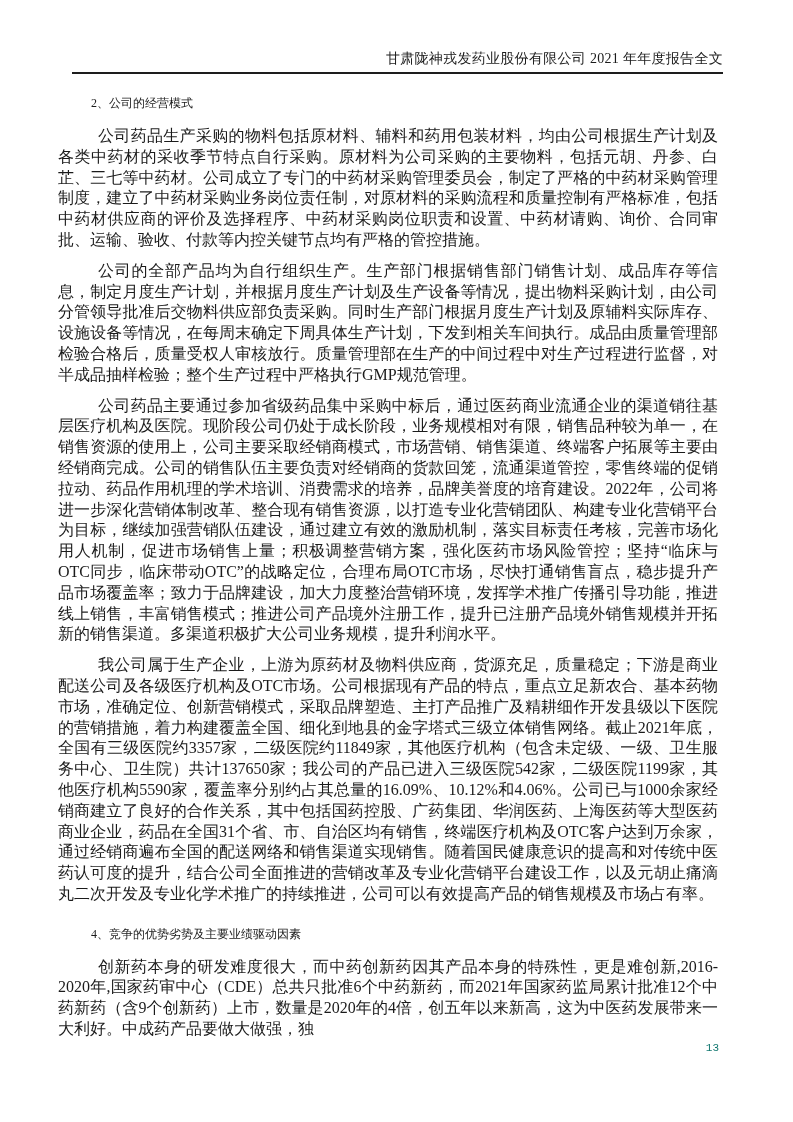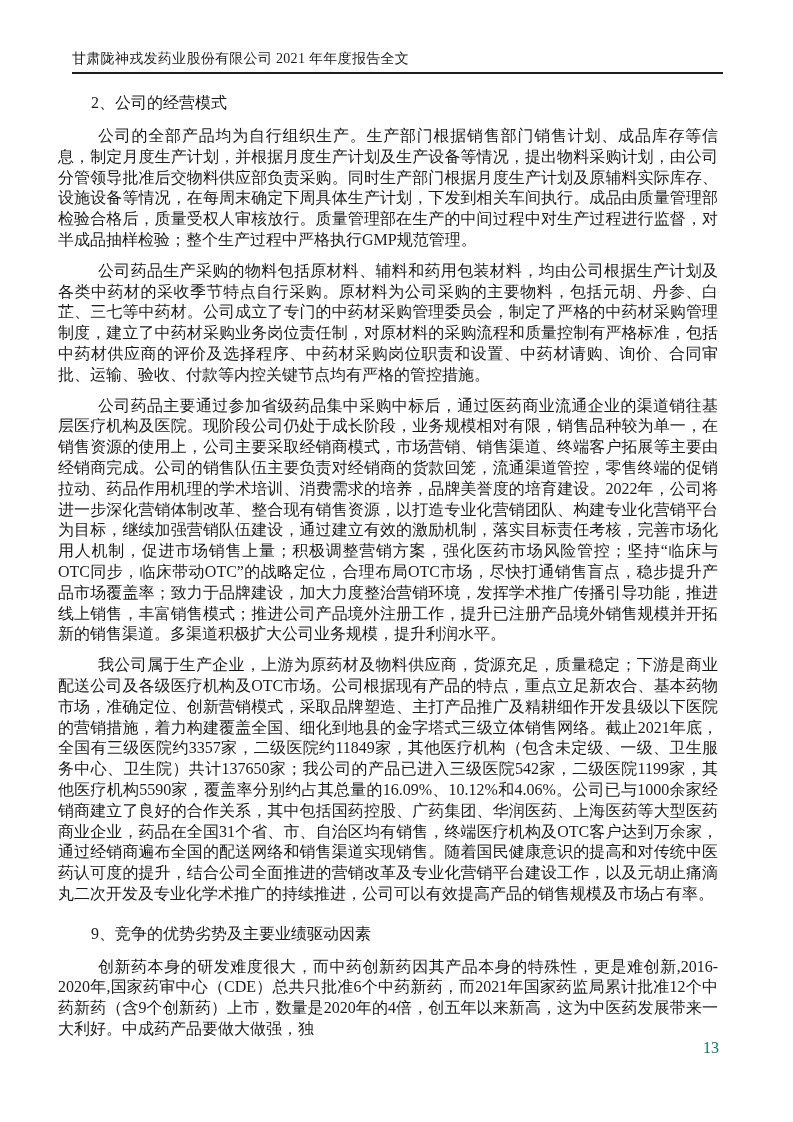--- a/index.html
+++ b/index.html
@@ -14,77 +14,79 @@
     background: #ffffff;
     font-family: "Liberation Serif", "DejaVu Serif", serif;
     color: #1b1b1b;
     overflow: hidden;
   }
   .page-header {
     margin: 0 70px 0 72px;
     padding-top: 50px;
   }
   .header-title {
+    text-align: right;
     font-size: 14px;
     line-height: 18px;
     letter-spacing: 0.3px;
     color: #1b1b1b;
   }
   .header-rule {
     margin-top: 4px;
     border-bottom: 2.5px solid #1d1d1d;
   }
   .content {
     margin-left: 58px;
     width: 660px;
     font-size: 16px;
   }
   .sec-heading {
-    font-size: 16px;
+    font-size: 12px;
     font-weight: normal;
     margin: 18px 0 12px 0;
     padding-left: 33px;
     line-height: 22px;
   }
   .para {
     margin: 0 0 10px 0;
     line-height: 20.8px;
     text-align: justify;
     text-justify: inter-character;
     text-indent: 40px;
     word-break: normal;
   }
   .page-number {
     position: absolute;
     top: 1040px;
     right: 74px;
-    font-size: 16px;
+    font-size: 11px;
     line-height: 16px;
     color: #0f766e;
+    font-family: Liberation Mono, monospace;
   }
 </style>
 </head>
 <body>
 
 <div class="page">
 
   <header class="page-header">
     <div class="header-title">甘肃陇神戎发药业股份有限公司 2021 年年度报告全文</div>
     <div class="header-rule"></div>
   </header>
 
   <main class="content">
 
     <h2 class="sec-heading">2、公司的经营模式</h2>
+    <p class="para">公司药品生产采购的物料包括原材料、辅料和药用包装材料，均由公司根据生产计划及各类中药材的采收季节特点自行采购。原材料为公司采购的主要物料，包括元胡、丹参、白芷、三七等中药材。公司成立了专门的中药材采购管理委员会，制定了严格的中药材采购管理制度，建立了中药材采购业务岗位责任制，对原材料的采购流程和质量控制有严格标准，包括中药材供应商的评价及选择程序、中药材采购岗位职责和设置、中药材请购、询价、合同审批、运输、验收、付款等内控关键节点均有严格的管控措施。</p>
     <p class="para">公司的全部产品均为自行组织生产。生产部门根据销售部门销售计划、成品库存等信息，制定月度生产计划，并根据月度生产计划及生产设备等情况，提出物料采购计划，由公司分管领导批准后交物料供应部负责采购。同时生产部门根据月度生产计划及原辅料实际库存、设施设备等情况，在每周末确定下周具体生产计划，下发到相关车间执行。成品由质量管理部检验合格后，质量受权人审核放行。质量管理部在生产的中间过程中对生产过程进行监督，对半成品抽样检验；整个生产过程中严格执行GMP规范管理。</p>
-    <p class="para">公司药品生产采购的物料包括原材料、辅料和药用包装材料，均由公司根据生产计划及各类中药材的采收季节特点自行采购。原材料为公司采购的主要物料，包括元胡、丹参、白芷、三七等中药材。公司成立了专门的中药材采购管理委员会，制定了严格的中药材采购管理制度，建立了中药材采购业务岗位责任制，对原材料的采购流程和质量控制有严格标准，包括中药材供应商的评价及选择程序、中药材采购岗位职责和设置、中药材请购、询价、合同审批、运输、验收、付款等内控关键节点均有严格的管控措施。</p>
     <p class="para">公司药品主要通过参加省级药品集中采购中标后，通过医药商业流通企业的渠道销往基层医疗机构及医院。现阶段公司仍处于成长阶段，业务规模相对有限，销售品种较为单一，在销售资源的使用上，公司主要采取经销商模式，市场营销、销售渠道、终端客户拓展等主要由经销商完成。公司的销售队伍主要负责对经销商的货款回笼，流通渠道管控，零售终端的促销拉动、药品作用机理的学术培训、消费需求的培养，品牌美誉度的培育建设。2022年，公司将进一步深化营销体制改革、整合现有销售资源，以打造专业化营销团队、构建专业化营销平台为目标，继续加强营销队伍建设，通过建立有效的激励机制，落实目标责任考核，完善市场化用人机制，促进市场销售上量；积极调整营销方案，强化医药市场风险管控；坚持“临床与OTC同步，临床带动OTC”的战略定位，合理布局OTC市场，尽快打通销售盲点，稳步提升产品市场覆盖率；致力于品牌建设，加大力度整治营销环境，发挥学术推广传播引导功能，推进线上销售，丰富销售模式；推进公司产品境外注册工作，提升已注册产品境外销售规模并开拓新的销售渠道。多渠道积极扩大公司业务规模，提升利润水平。</p>
 
     <p class="para">我公司属于生产企业，上游为原药材及物料供应商，货源充足，质量稳定；下游是商业配送公司及各级医疗机构及OTC市场。公司根据现有产品的特点，重点立足新农合、基本药物市场，准确定位、创新营销模式，采取品牌塑造、主打产品推广及精耕细作开发县级以下医院的营销措施，着力构建覆盖全国、细化到地县的金字塔式三级立体销售网络。截止2021年底，全国有三级医院约3357家，二级医院约11849家，其他医疗机构（包含未定级、一级、卫生服务中心、卫生院）共计137650家；我公司的产品已进入三级医院542家，二级医院1199家，其他医疗机构5590家，覆盖率分别约占其总量的16.09%、10.12%和4.06%。公司已与1000余家经销商建立了良好的合作关系，其中包括国药控股、广药集团、华润医药、上海医药等大型医药商业企业，药品在全国31个省、市、自治区均有销售，终端医疗机构及OTC客户达到万余家，通过经销商遍布全国的配送网络和销售渠道实现销售。随着国民健康意识的提高和对传统中医药认可度的提升，结合公司全面推进的营销改革及专业化营销平台建设工作，以及元胡止痛滴丸二次开发及专业化学术推广的持续推进，公司可以有效提高产品的销售规模及市场占有率。</p>
 
-    <h2 class="sec-heading">9、竞争的优势劣势及主要业绩驱动因素</h2>
+    <h2 class="sec-heading">4、竞争的优势劣势及主要业绩驱动因素</h2>
     <p class="para">创新药本身的研发难度很大，而中药创新药因其产品本身的特殊性，更是难创新,2016-2020年,国家药审中心（CDE）总共只批准6个中药新药，而2021年国家药监局累计批准12个中药新药（含9个创新药）上市，数量是2020年的4倍，创五年以来新高，这为中医药发展带来一大利好。中成药产品要做大做强，独</p>
 
   </main>
 
   <div class="page-number">13</div>
 
 </div>
 
 </body></html>

